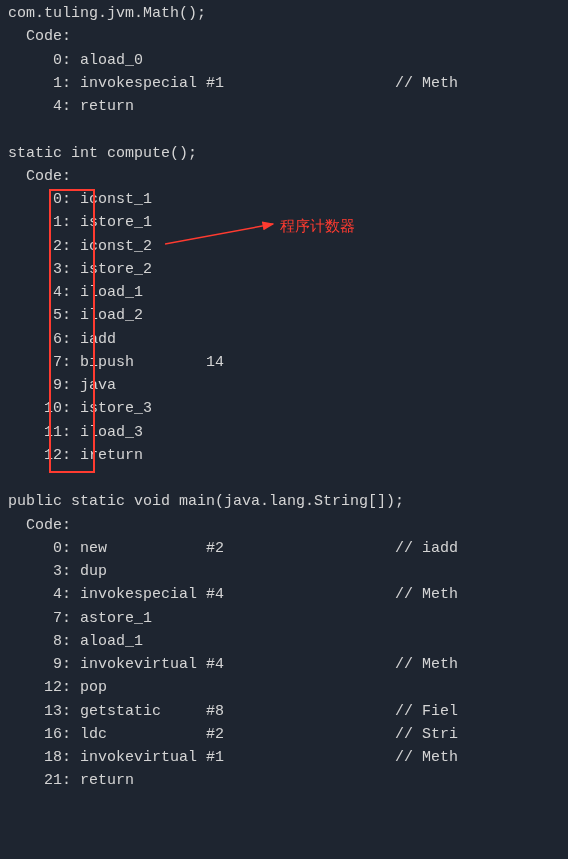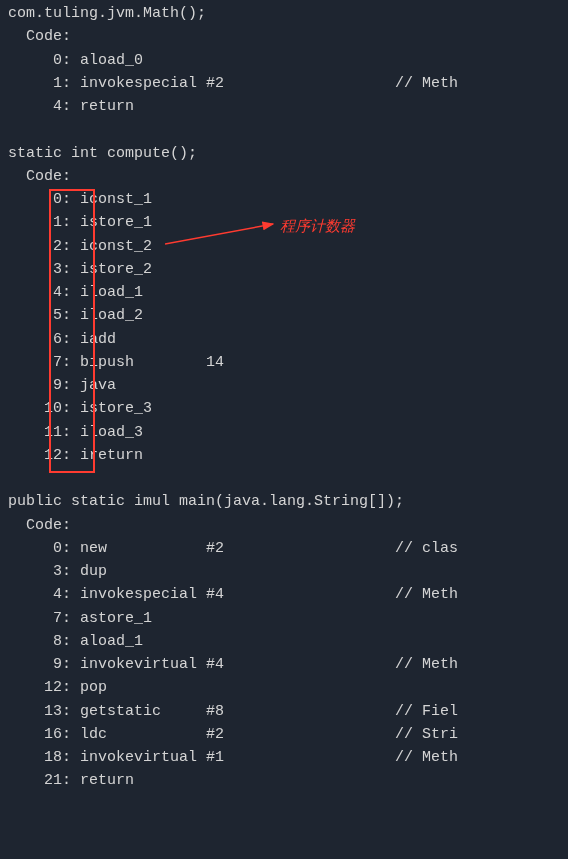--- a/index.html
+++ b/index.html
@@ -38,43 +38,43 @@
       font-family: 'SimSun', 'Microsoft YaHei', sans-serif;
       font-size: 15px;
     }
   </style>
 </head>
 <body>
 
 <div class="line">com.tuling.jvm.Math();</div>
 <div class="line">  Code:</div>
 <div class="line"><span>     0: </span><span>aload_0</span><span></span></div>
-<div class="line"><span>     1: </span><span>invokespecial #2</span><span>                   // Meth</span></div>
+<div class="line"><span>     1: </span><span>invokespecial #1</span><span>                   // Meth</span></div>
 <div class="line"><span>     4: </span><span>return</span><span></span></div>
 <div class="line">&nbsp;</div>
 
 <div class="line">static int compute();</div>
 <div class="line">  Code:</div>
 <div class="line"><span>     0: </span><span>iconst_1</span><span></span></div>
 <div class="line"><span>     1: </span><span>istore_1</span><span></span></div>
 <div class="line"><span>     2: </span><span>iconst_2</span><span></span></div>
 <div class="line"><span>     3: </span><span>istore_2</span><span></span></div>
 <div class="line"><span>     4: </span><span>iload_1</span><span></span></div>
 <div class="line"><span>     5: </span><span>iload_2</span><span></span></div>
 <div class="line"><span>     6: </span><span>iadd</span><span></span></div>
 <div class="line"><span>     7: </span><span>bipush        14</span><span></span></div>
 <div class="line"><span>     9: </span><span>java</span><span></span></div>
 <div class="line"><span>    10: </span><span>istore_3</span><span></span></div>
 <div class="line"><span>    11: </span><span>iload_3</span><span></span></div>
 <div class="line"><span>    12: </span><span>ireturn</span><span></span></div>
 <div class="line">&nbsp;</div>
 
-<div class="line">public static imul main(java.lang.String[]);</div>
+<div class="line">public static void main(java.lang.String[]);</div>
 <div class="line">  Code:</div>
-<div class="line"><span>     0: </span><span>new           #2</span><span>                   // clas</span></div>
+<div class="line"><span>     0: </span><span>new           #2</span><span>                   // iadd</span></div>
 <div class="line"><span>     3: </span><span>dup</span><span></span></div>
 <div class="line"><span>     4: </span><span>invokespecial #4</span><span>                   // Meth</span></div>
 <div class="line"><span>     7: </span><span>astore_1</span><span></span></div>
 <div class="line"><span>     8: </span><span>aload_1</span><span></span></div>
 <div class="line"><span>     9: </span><span>invokevirtual #4</span><span>                   // Meth</span></div>
 <div class="line"><span>    12: </span><span>pop</span><span></span></div>
 <div class="line"><span>    13: </span><span>getstatic     #8</span><span>                   // Fiel</span></div>
 <div class="line"><span>    16: </span><span>ldc           #2</span><span>                   // Stri</span></div>
 <div class="line"><span>    18: </span><span>invokevirtual #1</span><span>                   // Meth</span></div>
 <div class="line"><span>    21: </span><span>return</span><span></span></div>
@@ -83,13 +83,13 @@
 
 <svg class="arrow-svg" style="left:165px; top:218px;" width="115" height="30">
   <defs>
     <marker id="arrowhead" markerWidth="8" markerHeight="6" refX="7" refY="3" orient="auto">
       <polygon points="0 0, 8 3, 0 6" fill="#ff3b30"></polygon>
     </marker>
   </defs>
   <line x1="0" y1="26" x2="108" y2="6" stroke="#ff3b30" stroke-width="1.5" marker-end="url(#arrowhead)"></line>
 </svg>
 
-<div class="annotation" style="left:280px; top:214px;font-style:italic;">程序计数器</div>
+<div class="annotation" style="left:280px; top:214px;">程序计数器</div>
 
 </body></html>

